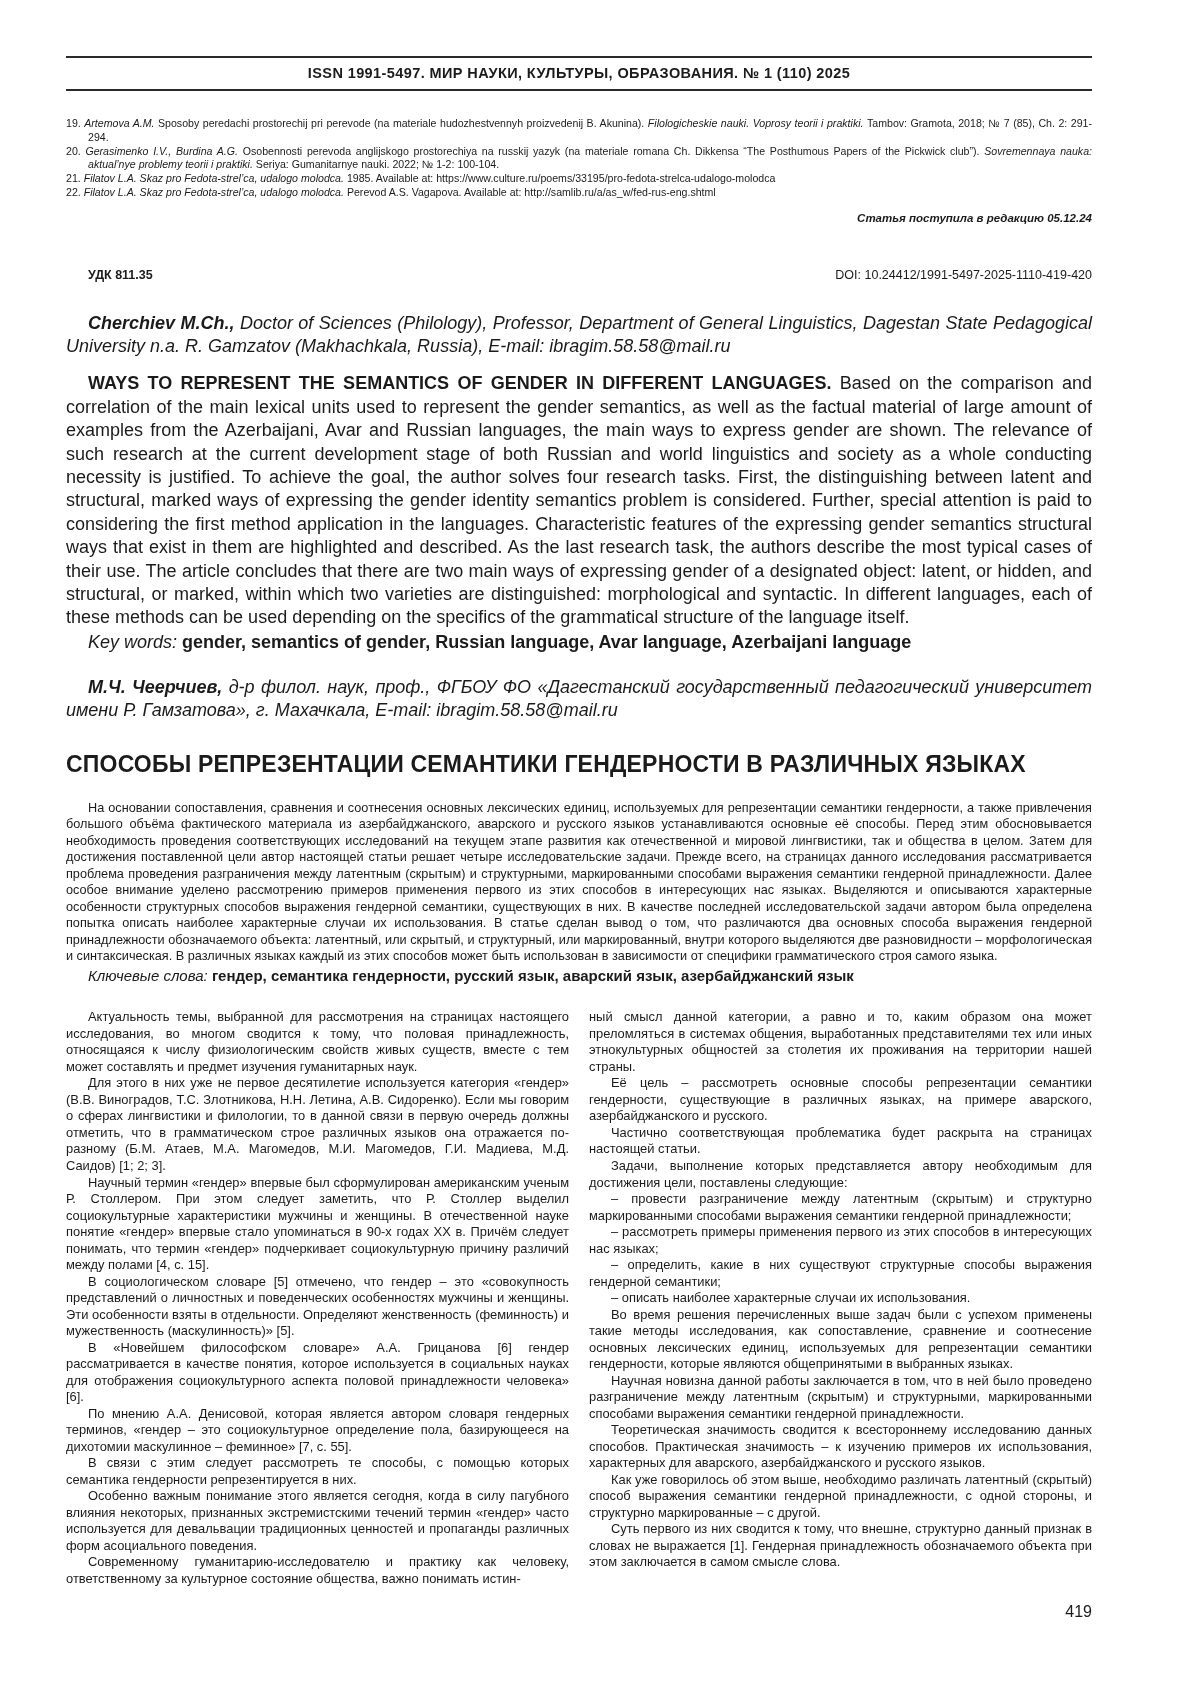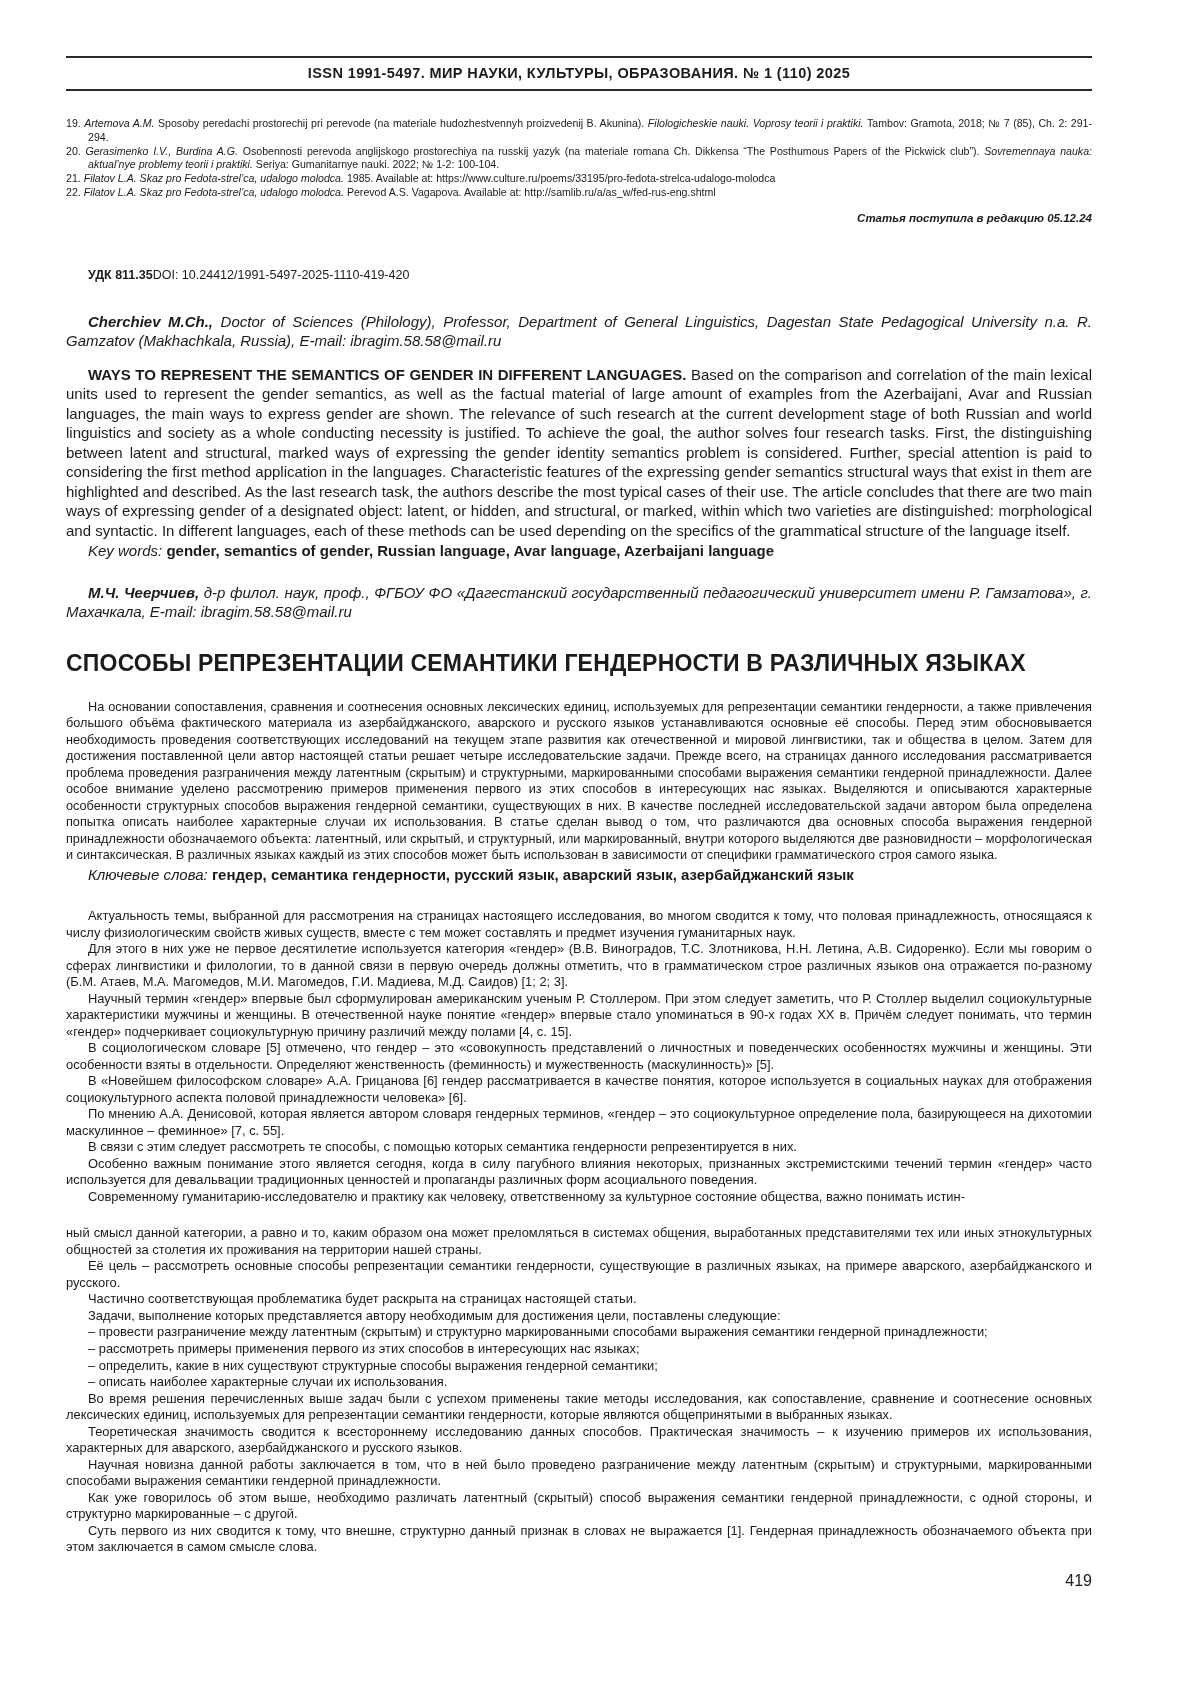--- a/index.html
+++ b/index.html
@@ -15,35 +15,35 @@
 
   .page-header { text-align:center; }
   .rule { border-top:2px solid #2a2a2a; }
   .header-text { font-weight:bold; font-size:14.5px; letter-spacing:.4px; padding:7px 0 8px 0; }
 
   .references { margin-top:26px; font-size:10.6px; line-height:1.3; }
   .references p { padding-left:22px; text-indent:-22px; text-align:justify; margin:0; }
 
   .received { text-align:right; font-style:italic; font-weight:bold; font-size:11.5px; margin-top:12px; }
 
-  .udk-doi-row { display:flex; margin-top:44px; font-size:12.5px; }
+  .udk-doi-row { display:flex; justify-content:space-between; margin-top:44px; font-size:12.5px; }
   .udk { font-weight:bold; padding-left:22px; }
 
-  p.flow { font-size:15px; line-height:1.3; text-align:justify; text-indent:22px; }
+  p.flow { font-size:18px; line-height:1.3; text-align:justify; text-indent:22px; }
   .author-en { margin-top:30px; }
   .abstract-en { margin-top:14px; }
   .keywords-en { margin-top:1px; }
   .author-ru { margin-top:22px; }
 
   .article-title { font-size:23px; font-weight:bold; margin-top:28px; letter-spacing:.2px; }
 
   .abstract-ru { margin-top:22px; font-size:12.7px; line-height:1.3; text-align:justify; text-indent:22px; }
   .keywords-ru { font-size:15px; line-height:1.3; text-align:justify; text-indent:22px; margin-top:1px; }
 
-  .columns { display:flex; gap:20px; margin-top:24px;flex-direction:column; }
+  .columns { display:flex; gap:20px; margin-top:24px; }
   .col { flex:1 1 0; font-size:12.9px; line-height:1.28; min-width:0; }
   .col p { text-align:justify; margin:0; }
   .col p.indent { text-indent:22px; }
   .col p.noindent { text-indent:0; }
 
   .page-number { text-align:right; font-size:16px; margin-top:16px; }
 </style>
 </head>
 <body>
 
@@ -98,22 +98,22 @@
     <div class="col">
         <p class="noindent"><span>ный смысл данной категории, а равно и то, каким образом она может преломляться в системах общения, выработанных представителями тех или иных этнокультурных общностей за столетия их проживания на территории нашей страны.</span></p>
         <p class="indent"><span>Её цель – рассмотреть основные способы репрезентации семантики гендерности, существующие в различных языках, на примере аварского, азербайджанского и русского.</span></p>
         <p class="indent"><span>Частично соответствующая проблематика будет раскрыта на страницах настоящей статьи.</span></p>
         <p class="indent"><span>Задачи, выполнение которых представляется автору необходимым для достижения цели, поставлены следующие:</span></p>
         <p class="indent"><span>–  провести разграничение между латентным (скрытым) и структурно маркированными способами выражения семантики гендерной принадлежности;</span></p>
         <p class="indent"><span>–  рассмотреть примеры применения первого из этих способов в интересующих нас языках;</span></p>
         <p class="indent"><span>–  определить, какие в них существуют структурные способы выражения гендерной семантики;</span></p>
         <p class="indent"><span>–  описать наиболее характерные случаи их использования.</span></p>
         <p class="indent"><span>Во время решения перечисленных выше задач были с успехом применены такие методы исследования, как сопоставление, сравнение и соотнесение основных лексических единиц, используемых для репрезентации семантики гендерности, которые являются общепринятыми в выбранных языках.</span></p>
+        <p class="indent"><span>Научная новизна данной работы заключается в том, что в ней было проведено разграничение между латентным (скрытым) и структурными, маркированными способами выражения семантики гендерной принадлежности.</span></p>
         <p class="indent"><span>Теоретическая значимость сводится к всестороннему исследованию данных способов. Практическая значимость – к изучению примеров их использования, характерных для аварского, азербайджанского и русского языков.</span></p>
-        <p class="indent"><span>Научная новизна данной работы заключается в том, что в ней было проведено разграничение между латентным (скрытым) и структурными, маркированными способами выражения семантики гендерной принадлежности.</span></p>
         <p class="indent"><span>Как уже говорилось об этом выше, необходимо различать латентный (скрытый) способ выражения семантики гендерной принадлежности, с одной стороны, и структурно маркированные – с другой.</span></p>
         <p class="indent"><span>Суть первого из них сводится к тому, что внешне, структурно данный признак в словах не выражается [1]. Гендерная принадлежность обозначаемого объекта при этом заключается в самом смысле слова.</span></p>
       </div>
   </div>
 
   <div class="page-number">419</div>
 
 </div>
 
 </body></html>

